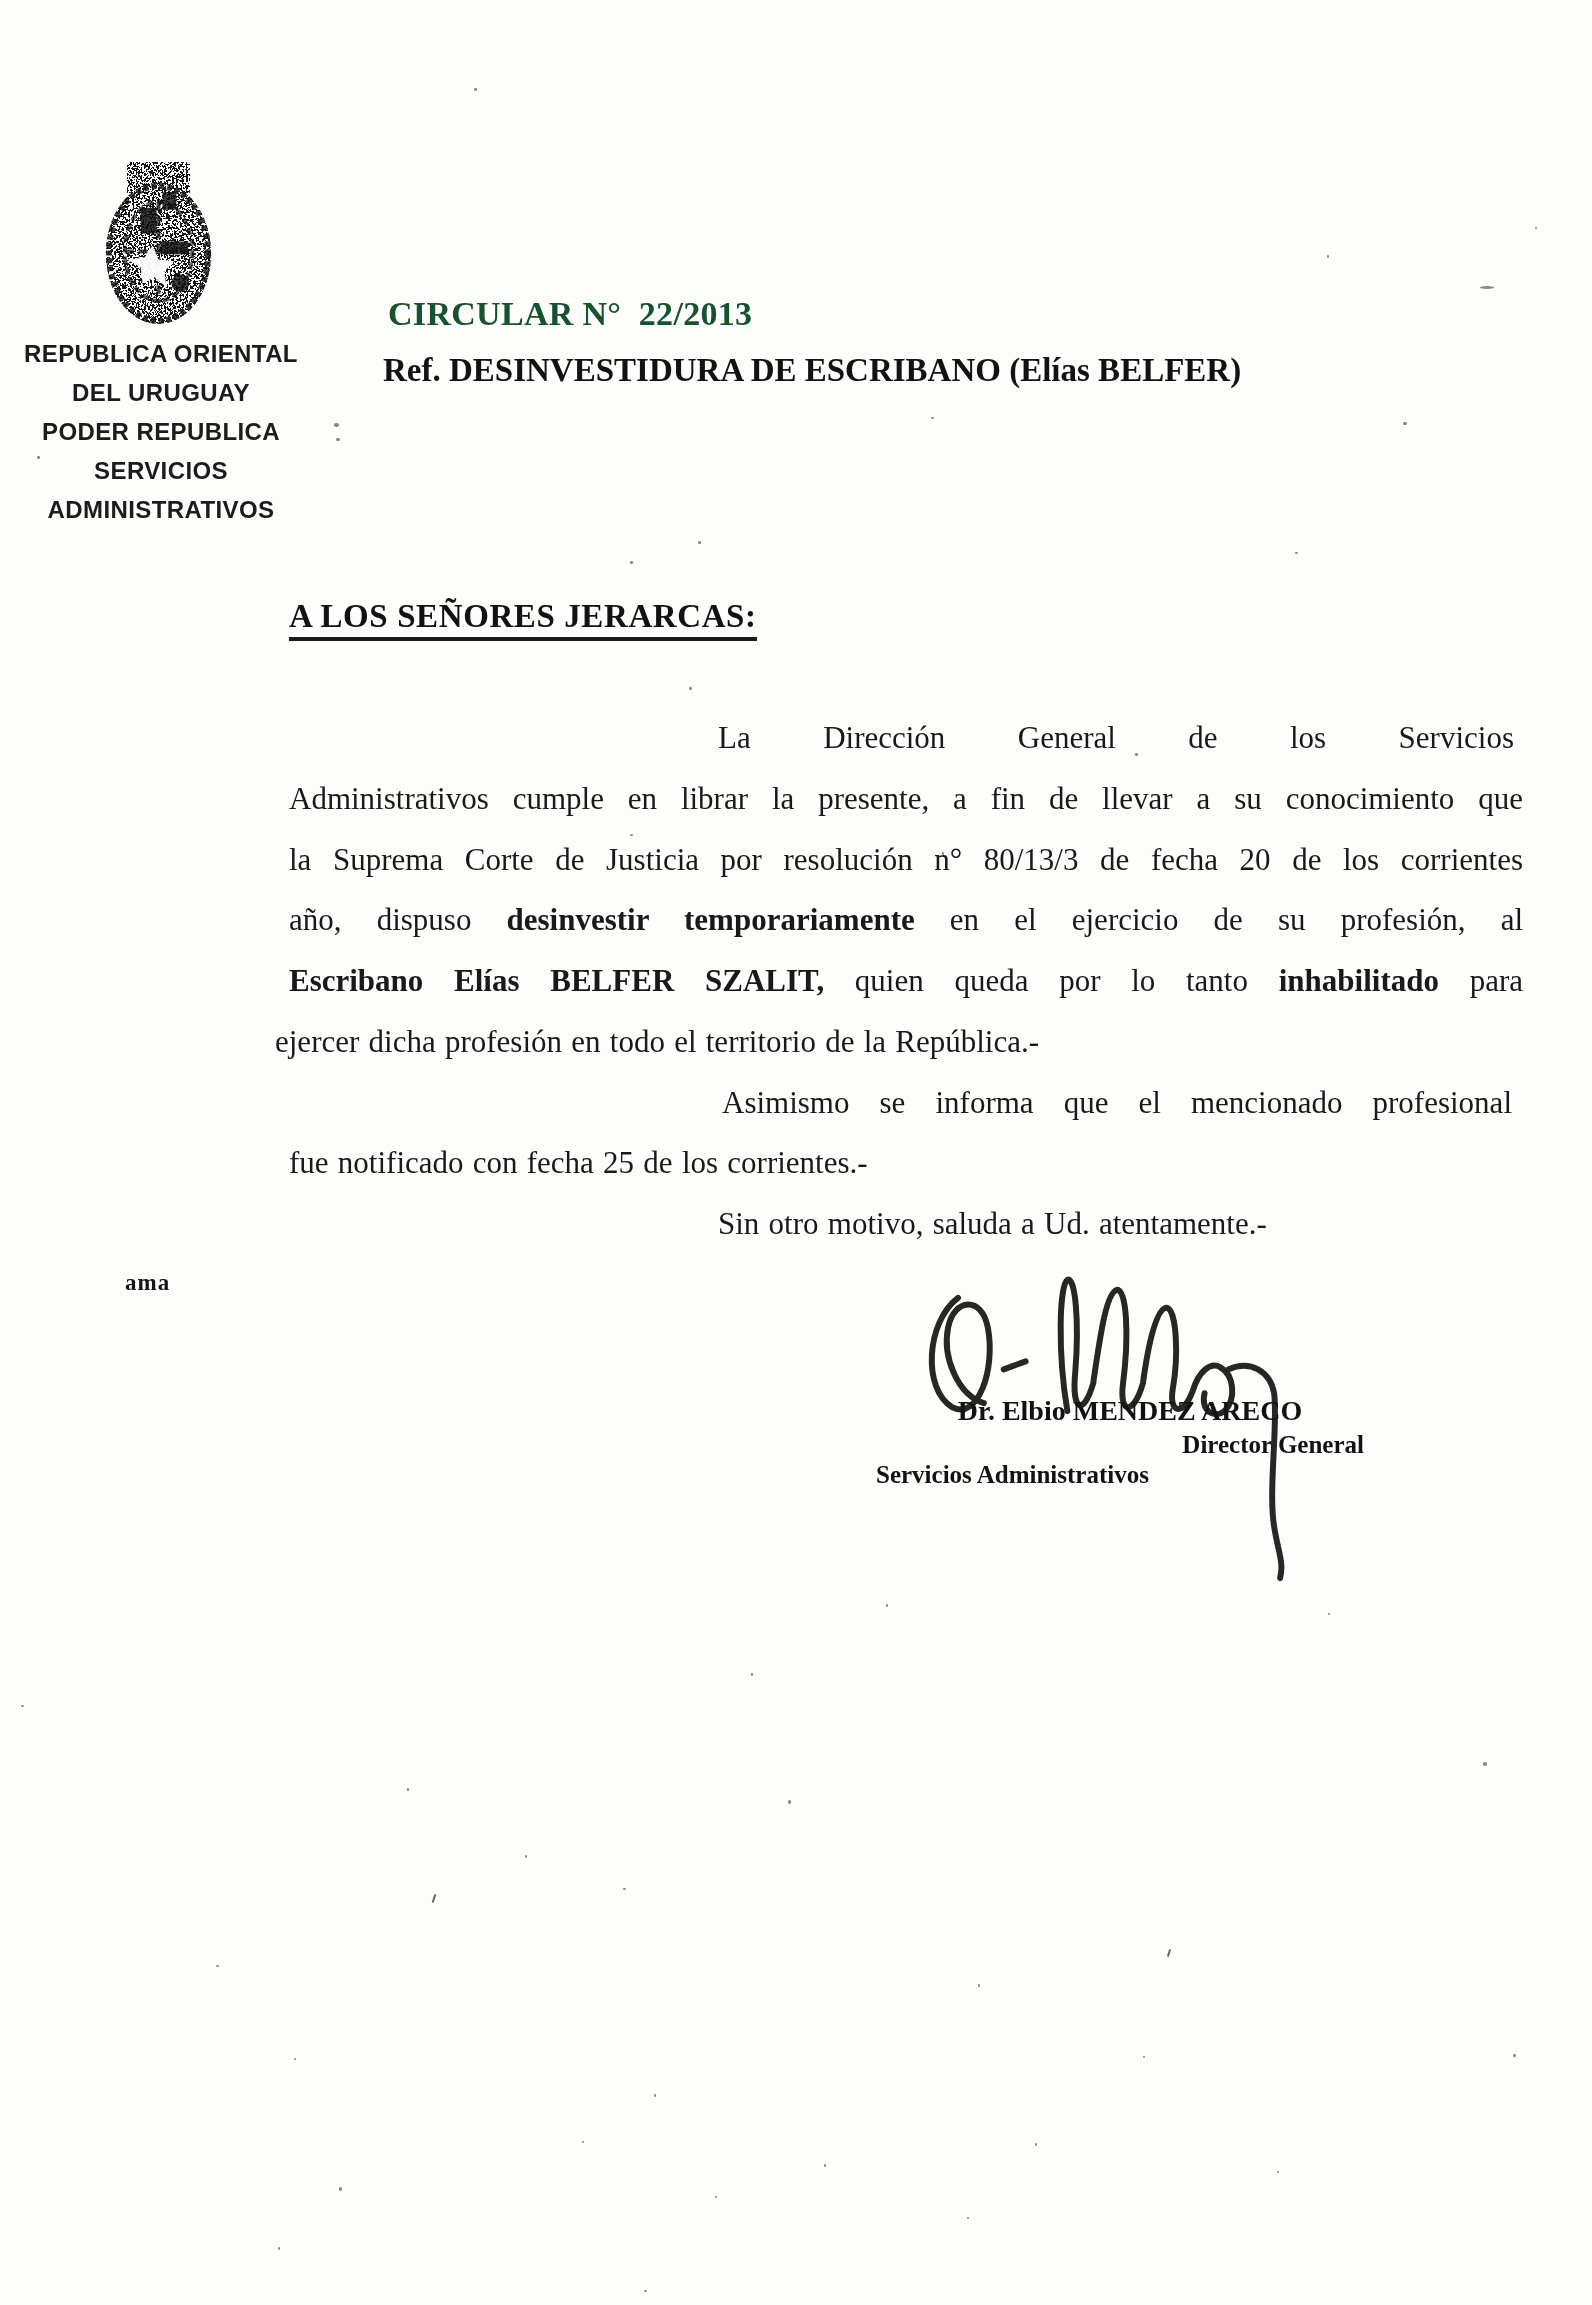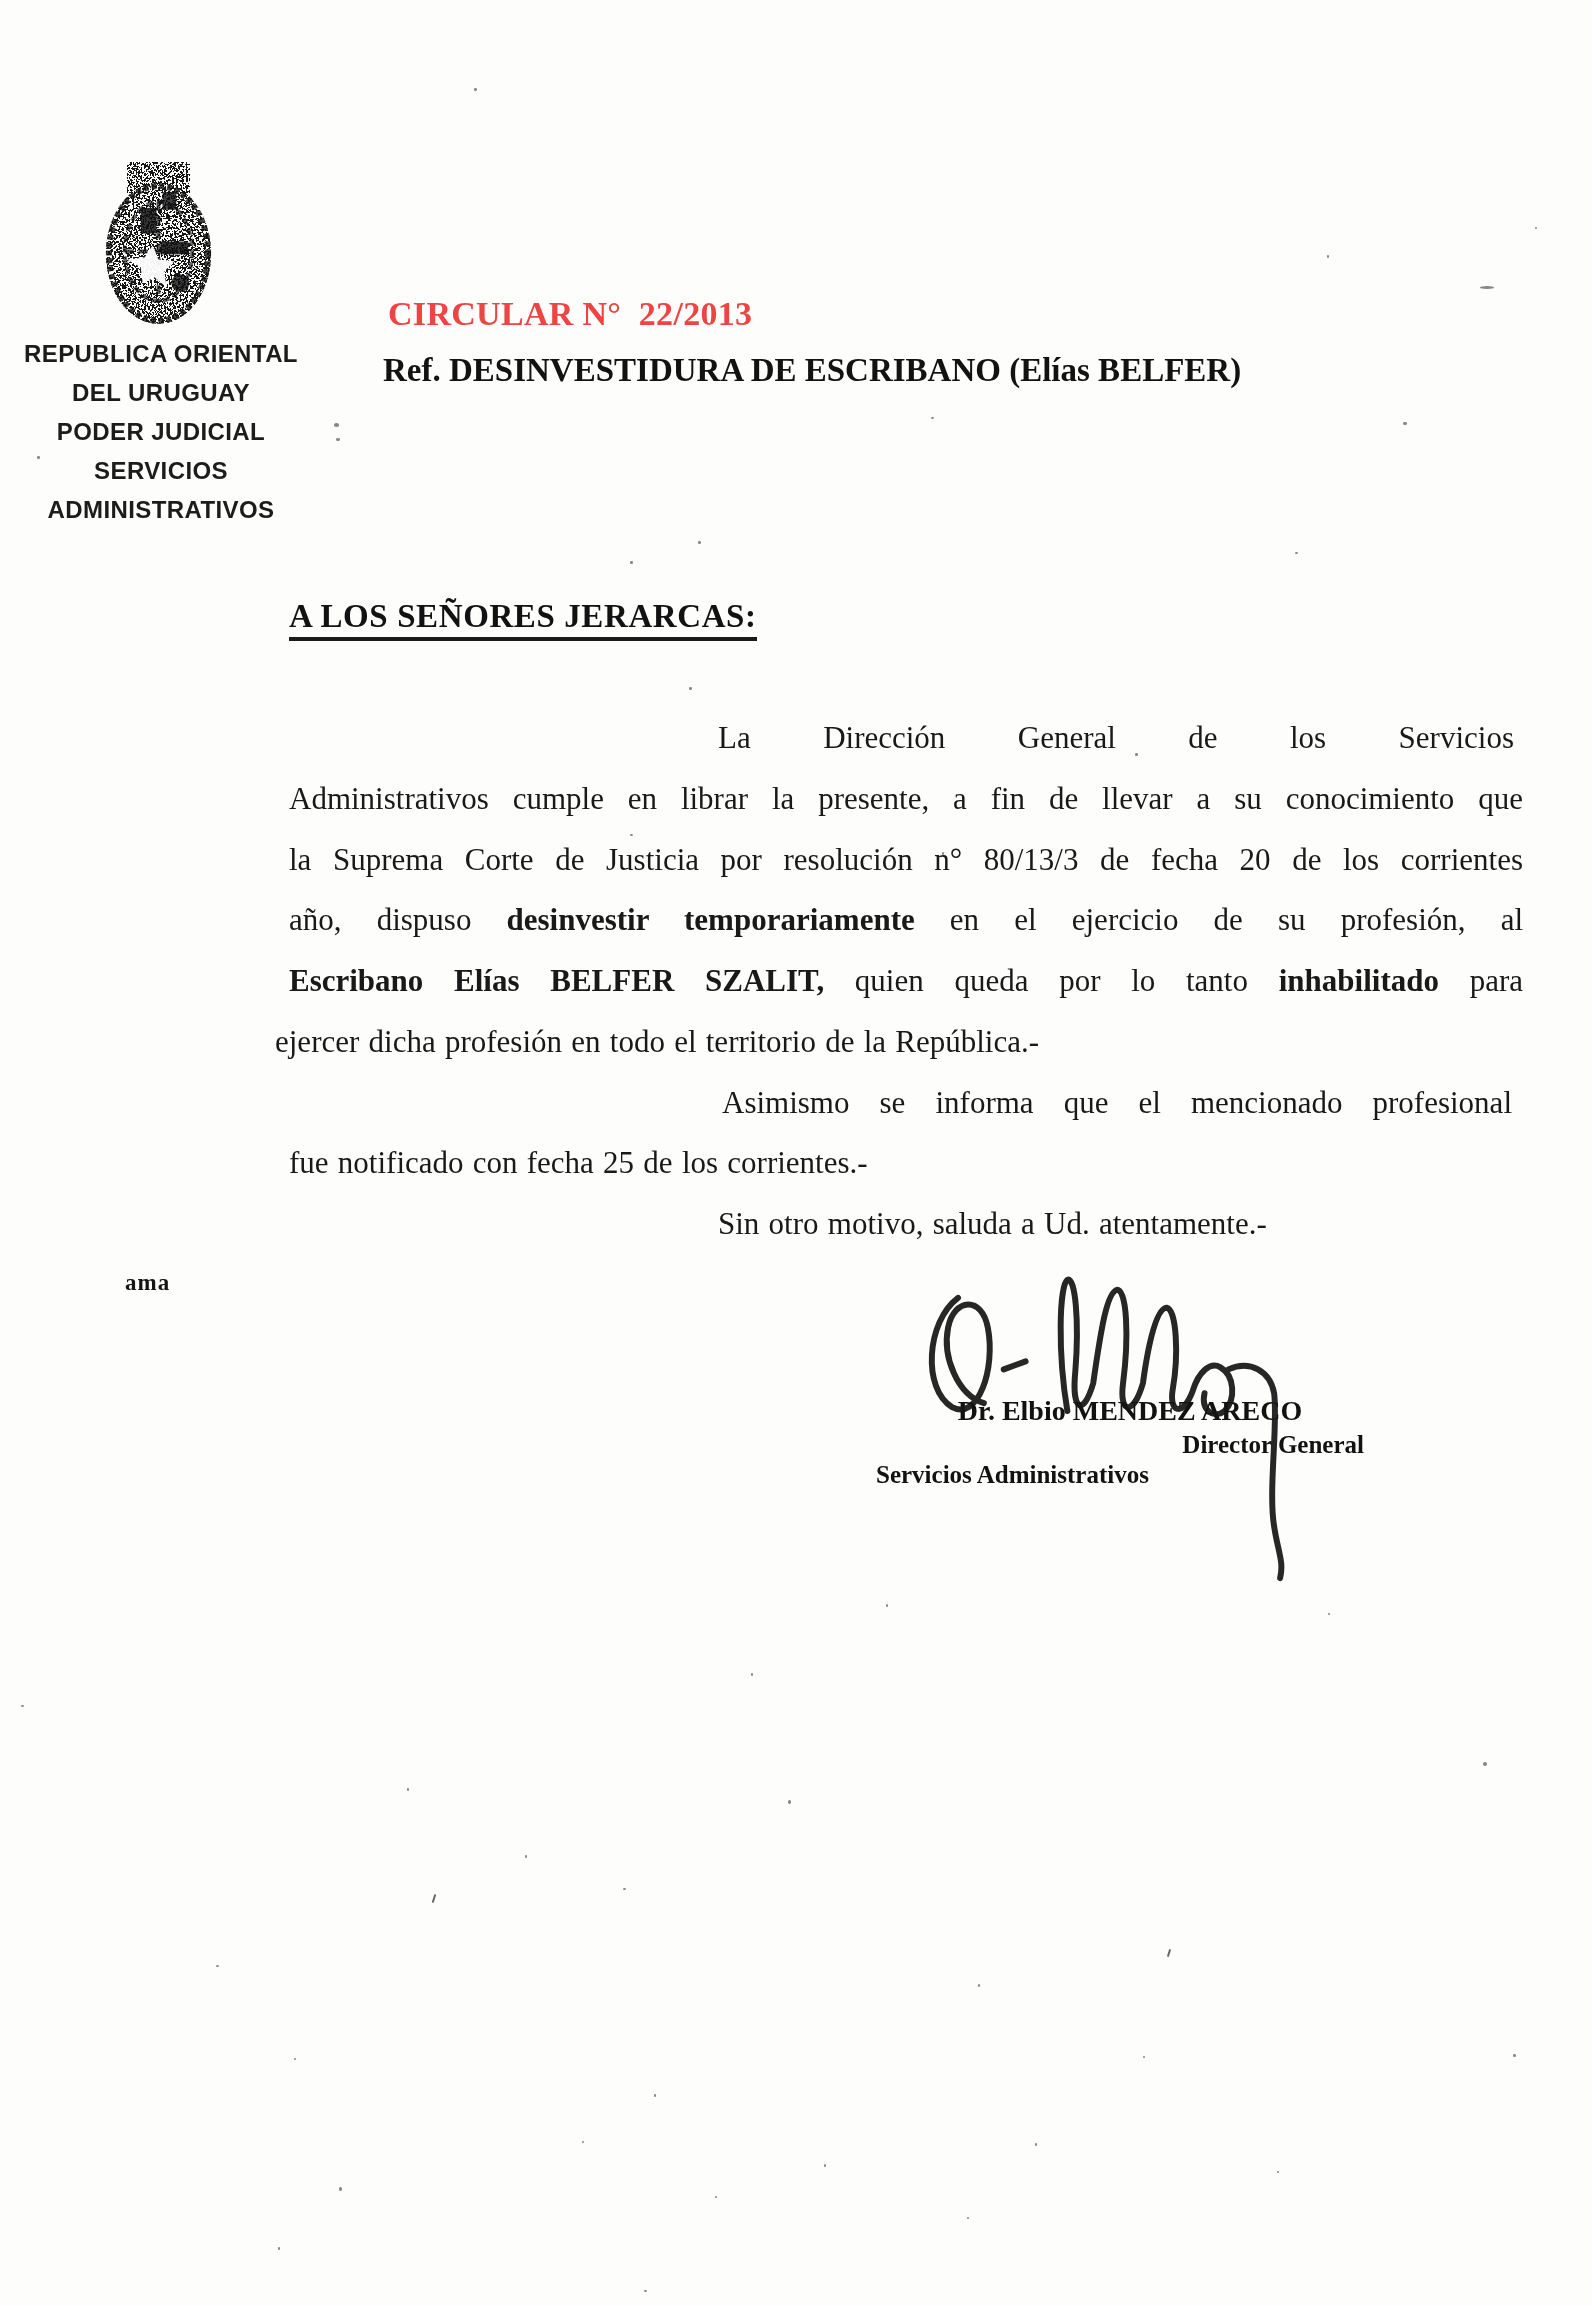--- a/index.html
+++ b/index.html
@@ -11,21 +11,21 @@
   
   .seal { position:absolute; left:97px; top:162px; width:123px; height:165px; }
   .letterhead {
     position:absolute; left:6px; top:334px; width:310px; text-align:center;
     font-family:"Liberation Sans", sans-serif; font-weight:700;
     font-size:24px; line-height:39px; color:#1c1c1c; letter-spacing:0.4px;
   }
   
   .h-circular {
     position:absolute; left:388px; top:295px;
-    font-size:34px; font-weight:700; white-space:pre; letter-spacing:0.3px; color:#ef4444;
+    font-size:34px; font-weight:700; white-space:pre; letter-spacing:0.3px; color:#14532d;
   }
   .h-ref {
     position:absolute; left:383px; top:352px;
     font-size:33px; font-weight:700; color:#121212;
   }
   .h-date { position:absolute; left:978px; top:487px; font-size:32px; }
   .salutation {
     position:absolute; left:289px; top:598px;
     font-size:33px; font-weight:700; letter-spacing:0.6px; color:#121212;
     border-bottom:4px solid #1a1a1a; padding-bottom:2px;
@@ -77,21 +77,21 @@
     <rect x="44" y="46" width="16" height="26" fill="#101010" opacity="0.85"></rect>
     <rect x="66" y="30" width="14" height="18" fill="#101010" opacity="0.8"></rect>
     <rect x="64" y="80" width="28" height="13" fill="#101010" opacity="0.85"></rect>
     <circle cx="84" cy="122" r="9" fill="#101010" opacity="0.8"></circle>
     <path d="M30 98 l14 8 l2 16 l12 -6 l12 10 l-2 -16 l10 -10 l-16 -2 l-6 -14 l-8 12 z" fill="#ffffff" opacity="0.95"></path>
   </svg>
 
   <div class="letterhead">
     <div>REPUBLICA ORIENTAL</div>
     <div>DEL URUGUAY</div>
-    <div>PODER JUDICIAL</div>
+    <div>PODER REPUBLICA</div>
     <div>SERVICIOS</div>
     <div>ADMINISTRATIVOS</div>
   </div>
 
   <div class="h-circular">CIRCULAR N°  22/2013</div>
   <div class="h-ref">Ref. DESINVESTIDURA DE ESCRIBANO (Elías BELFER)</div>
 
   <div class="salutation">A LOS SEÑORES JERARCAS:</div>
 
   <div class="body-line j" style="left:718px; top:718px; width:796px;"><span>La Dirección General de los Servicios</span></div>

